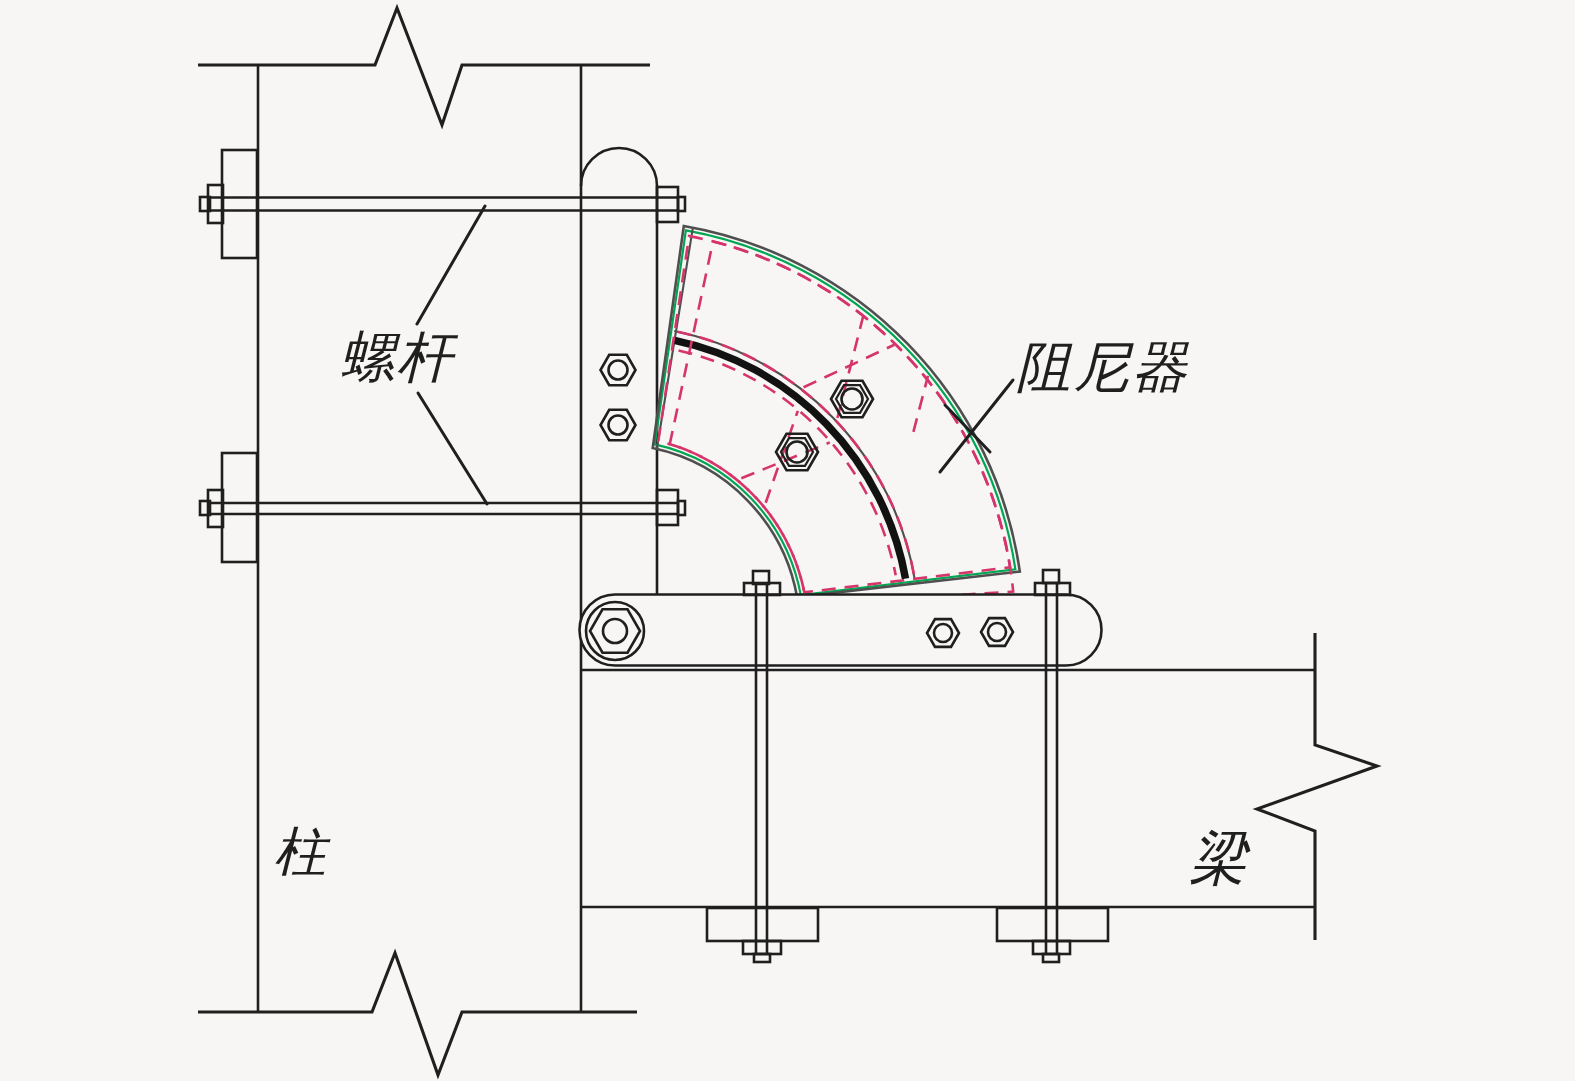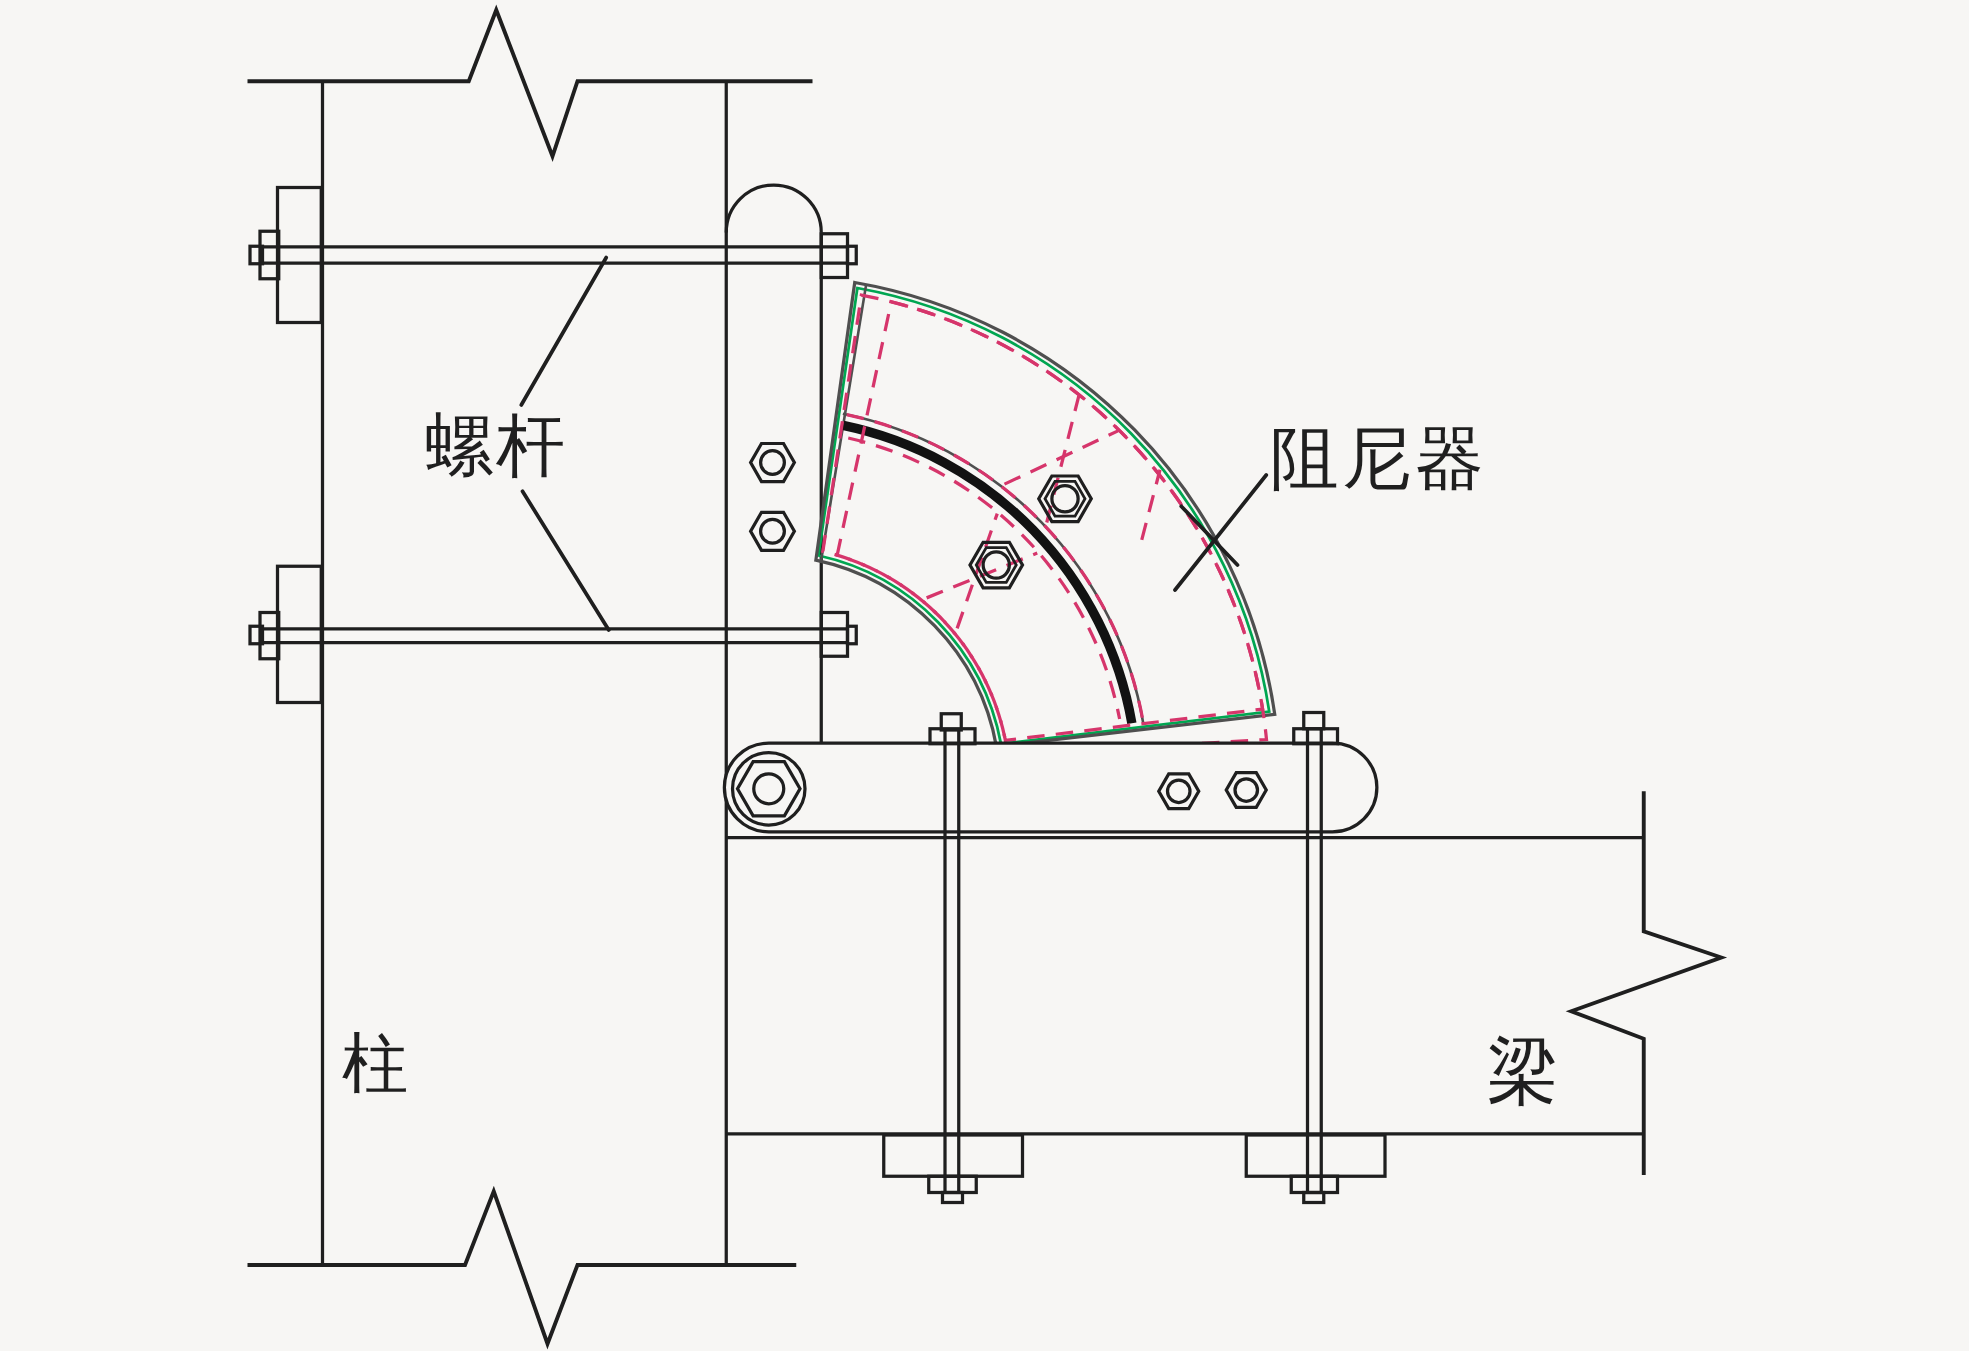--- a/index.html
+++ b/index.html
@@ -1,20 +1,20 @@
 <!DOCTYPE html>
 <html style="--background: #f7f6f4; --line-black: #1f1f1f; --outline-gray: #4f4f4f; --damper-green: #00a651; --damper-red: #d6356b; --friction-arc: #121212;"><head>
 <meta charset="utf-8">
 <style>
   :root{
     --background:#f7f6f4; --line-black:#1f1f1f; --outline-gray:#4f4f4f;
     --damper-green:#00a651; --damper-red:#d6356b; --friction-arc:#121212;
   }
   html,body{margin:0;padding:0;background:var(--background);}
-  .canvas{width:1558px;height:1081px;position:relative;background:var(--background);}
+  .canvas{width:1558px;height:1081px;position:relative;background:var(--background);font-style:italic;}
   svg{display:block;}
   .ln{stroke:var(--line-black);stroke-width:2.6;fill:none;}
   .ln-thin{stroke:var(--line-black);stroke-width:2.2;fill:none;}
   .brk{stroke:var(--line-black);stroke-width:3.1;fill:none;stroke-linejoin:miter;}
   .part{stroke:var(--line-black);stroke-width:2.6;fill:none;}
   .part-fill{stroke:var(--line-black);stroke-width:2.6;fill:var(--background);}
   .gray{stroke:var(--outline-gray);stroke-width:2.6;fill:none;}
   .gray-thin{stroke:var(--outline-gray);stroke-width:2.1;fill:none;}
   .green{stroke:var(--damper-green);stroke-width:2.2;fill:none;}
   .red-dash{stroke:var(--damper-red);stroke-width:2.6;fill:none;stroke-dasharray:14 9;}

